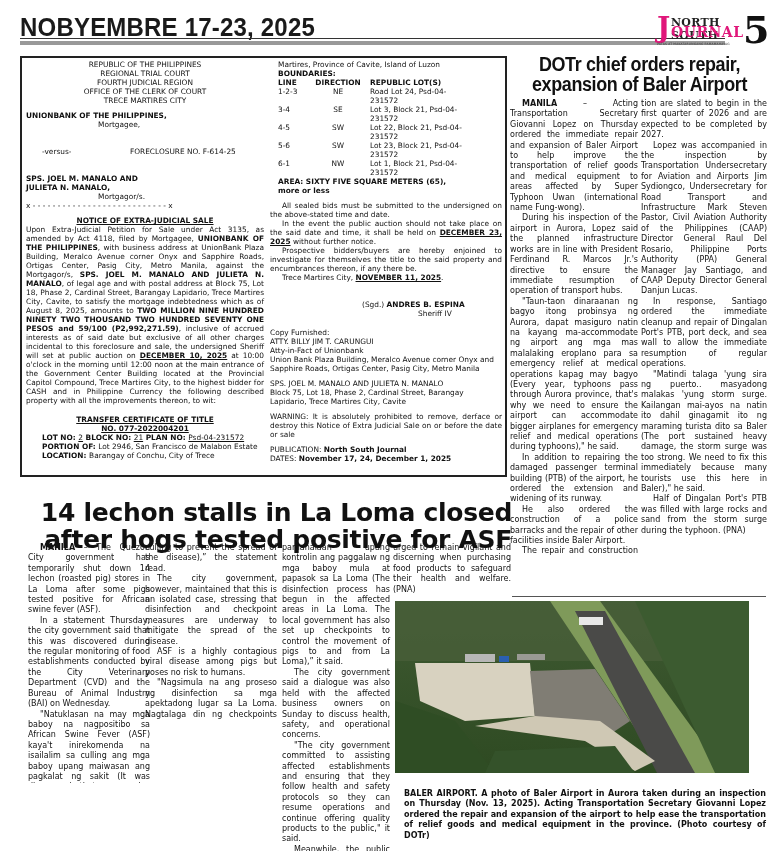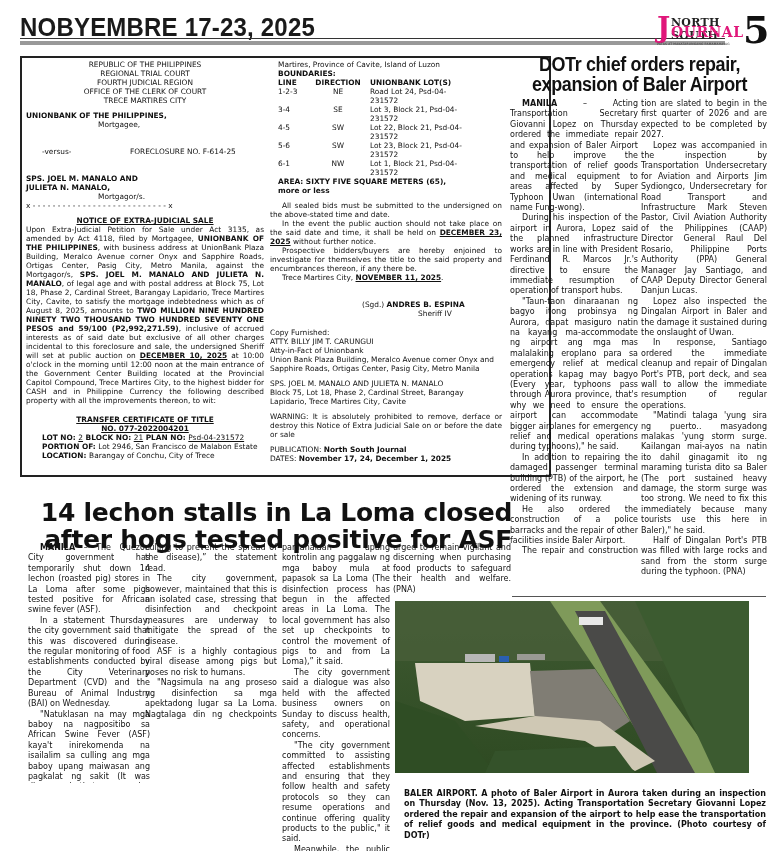--- a/index.html
+++ b/index.html
@@ -12,21 +12,21 @@
   .rule-thin2 { position: absolute; left: 20px; top: 38px; width: 705px; height: 1px; background: #333; }
   .rule-thick2 { position: absolute; left: 20px; top: 41px; width: 705px; height: 4px; background: #999; }
   .logo { position: absolute; left: 657px; top: 14px; width: 110px; height: 34px; }
   .logo-j { position: absolute; left: 0; top: 0; font-family: "DejaVu Serif", serif; font-weight: 700; font-size: 28px; color: #e0177a; line-height: 28px; }
   .logo-top { position: absolute; left: 14px; top: 2px; font-family: "DejaVu Serif", serif; font-weight: 700; font-size: 11px; color: #222; letter-spacing: 0.3px; }
   .logo-main { position: absolute; left: 14px; top: 10px; font-family: "DejaVu Serif", serif; font-weight: 700; font-size: 14px; color: #e0177a; letter-spacing: 0.5px; }
   .logo-tag { position: absolute; left: 0; top: 28px; font-size: 3px; color: #333; letter-spacing: 0.2px; white-space: nowrap; }
   .page-num { position: absolute; left: 86px; top: -4px; font-family: "DejaVu Serif", serif; font-weight: 700; font-size: 38px; color: #111; line-height: 40px; }
 
   
-  .notice { position: absolute; left: 20px; top: 56px; width: 531px; height: 421px; border: 2px solid #222; background: #fff; }
+  .notice { position: absolute; left: 20px; top: 56px; width: 487px; height: 421px; border: 2px solid #222; background: #fff; }
   .notice-col { position: absolute; top: 2px; font-family: "DejaVu Sans", sans-serif; font-size: 7.4px; line-height: 9px; color: #111; }
   .notice-left { left: 4px; width: 238px; }
   .notice-right { left: 248px; width: 232px; }
   .center { text-align: center; }
   .b { font-weight: 700; }
   .u { text-decoration: underline; }
   .just { text-align: justify; }
   .indent { text-indent: 12px; }
   .mt6 { margin-top: 6px; }
   .mt10 { margin-top: 10px; }
@@ -106,21 +106,21 @@
     <div class="just" style="padding-left:16px"><span class="b">LOCATION: </span><span>Barangay of Conchu, City of Trece</span></div>
   </div>
 
   <div class="notice-col notice-right">
     <div style="padding-left:8px">Martires, Province of Cavite, Island of Luzon</div>
     <div class="b" style="padding-left:8px">BOUNDARIES:</div>
     <div class="bounds">
       <div class="row b">
         <span>LINE</span>
         <span>DIRECTION</span>
-        <span>UNIONBANK LOT(S)</span>
+        <span>REPUBLIC LOT(S)</span>
       </div>
       <div class="row">
         <span>1-2-3</span>
         <span>NE</span>
         <span>Road Lot 24, Psd-04-231572</span>
       </div>
       <div class="row">
         <span>3-4</span>
         <span>SE</span>
         <span>Lot 3, Block 21, Psd-04-231572</span>
@@ -199,21 +199,20 @@
   <p><span class="dateline">MANILA</span><span> – Acting Transportation Secretary Giovanni Lopez on Thursday ordered the immediate repair and expansion of Baler Airport to help improve the transportation of relief goods and medical equipment to areas affected by Super Typhoon Uwan (international name Fung-wong).</span></p>
   <p>During his inspection of the airport in Aurora, Lopez said the planned infrastructure works are in line with President Ferdinand R. Marcos Jr.'s directive to ensure the immediate resumption of operation of transport hubs.</p>
   <p>"Taun-taon dinaraanan ng bagyo itong probinsya ng Aurora, dapat masiguro natin na kayang ma-accommodate ng airport ang mga mas malalaking eroplano para sa emergency relief at medical operations kapag may bagyo (Every year, typhoons pass through Aurora province, that's why we need to ensure the airport can accommodate bigger airplanes for emergency relief and medical operations during typhoons)," he said.</p>
   <p>In addition to repairing the damaged passenger terminal building (PTB) of the airport, he ordered the extension and widening of its runway.</p>
   <p>He also ordered the construction of a police barracks and the repair of other facilities inside Baler Airport.</p>
   <p style="height:11px; overflow:hidden"><span>The repair and construction are slated to begin in the first quarter of 2026 and are expected to be completed by 2027.</span></p>
 </div>
 <div class="body-col dc2">
   <p style="text-indent:0">tion are slated to begin in the first quarter of 2026 and are expected to be completed by 2027.</p>
   <p>Lopez was accompanied in the inspection by Transportation Undersecretary for Aviation and Airports Jim Sydiongco, Undersecretary for Road Transport and Infrastructure Mark Steven Pastor, Civil Aviation Authority of the Philippines (CAAP) Director General Raul Del Rosario, Philippine Ports Authority (PPA) General Manager Jay Santiago, and CAAP Deputy Director General Danjun Lucas.</p>
-  <p>Lopez also inspected the Dingalan Airport in Baler and the damage it sustained during the onslaught of Uwan.</p>
   <p>In response, Santiago ordered the immediate cleanup and repair of Dingalan Port's PTB, port deck, and sea wall to allow the immediate resumption of regular operations.</p>
   <p>"Matindi talaga 'yung sira ng puerto.. masyadong malakas 'yung storm surge. Kailangan mai-ayos na natin ito dahil ginagamit ito ng maraming turista dito sa Baler (The port sustained heavy damage, the storm surge was too strong. We need to fix this immediately because many tourists use this here in Baler)," he said.</p>
   <p>Half of Dingalan Port's PTB was filled with large rocks and sand from the storm surge during the typhoon. (PNA)</p>
 </div>
 <div class="sep-line"></div>
 
 <div class="photo">
   <svg width="354" height="172" viewBox="0 0 354 172">
     <defs>
       <linearGradient id="trees" x1="0" y1="0" x2="0" y2="1">

